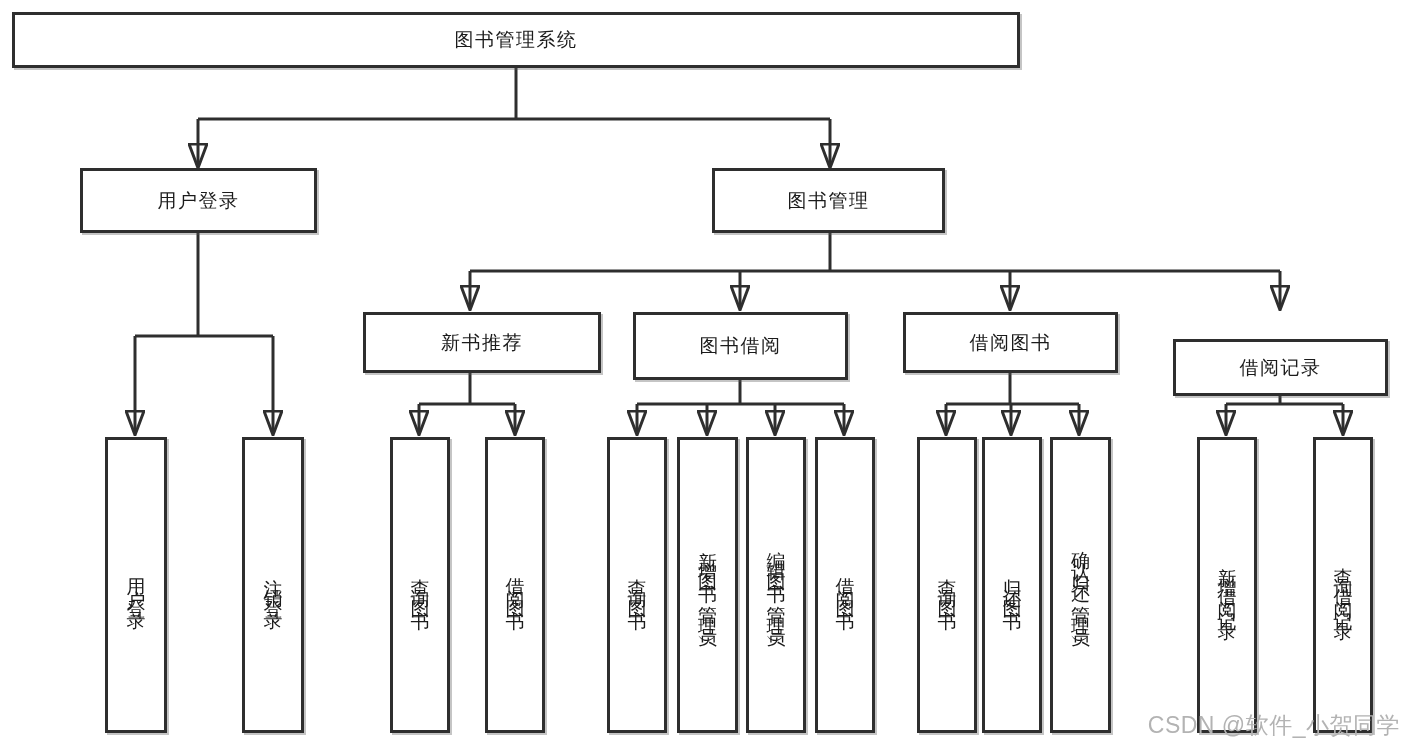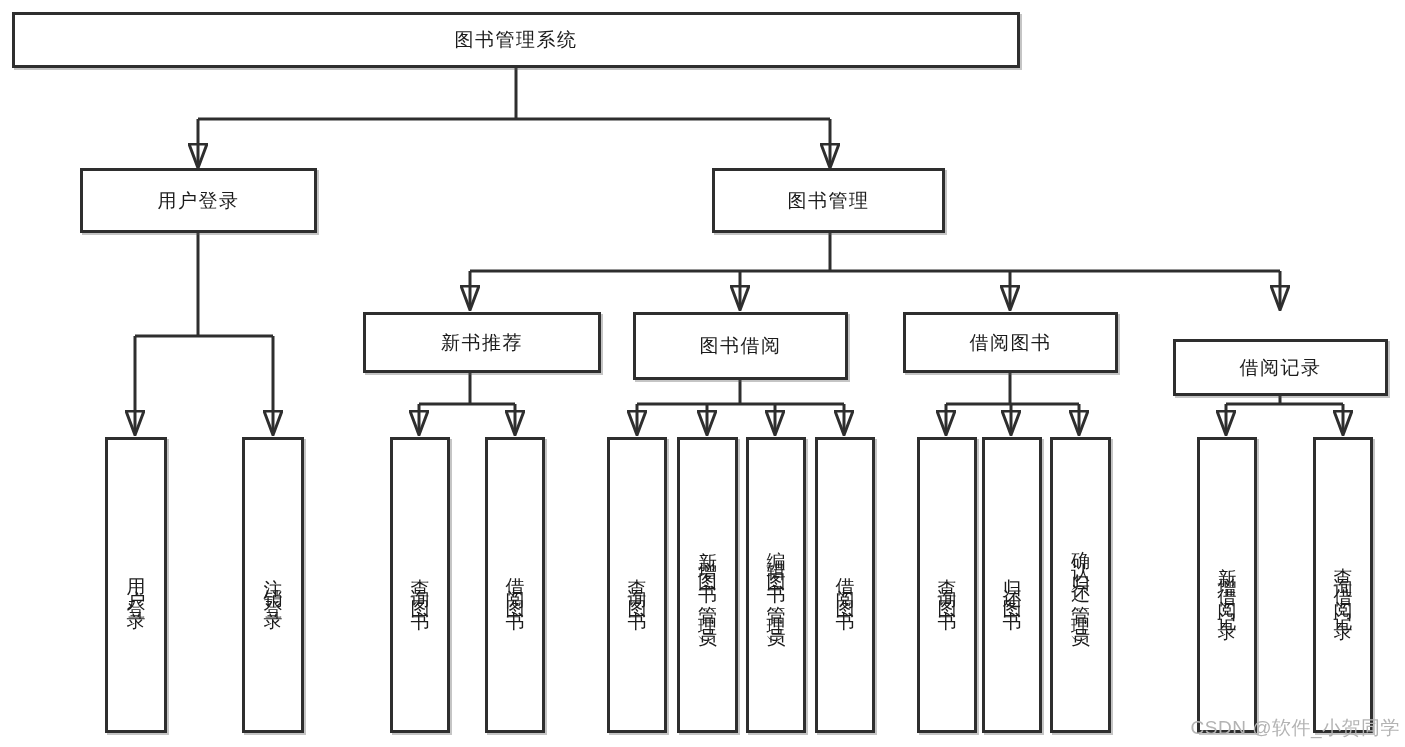--- a/index.html
+++ b/index.html
@@ -78,21 +78,21 @@
   .n-c4{left:815px;width:60px;}
   .n-d1{left:917px;width:60px;}
   .n-d2{left:982px;width:60px;}
   .n-d3{left:1050px;width:61px;}
   .n-e1{left:1197px;width:60px;}
   .n-e2{left:1313px;width:60px;}
   .watermark{
     position:absolute;
     right:5px;
     bottom:6px;
-    font-size:19px;
+    font-size:23px;
     color:var(--watermark);
     letter-spacing:0.5px;
     z-index:5;
     white-space:nowrap;
   }
 </style>
 </head>
 <body>
 
 <div class="canvas">

